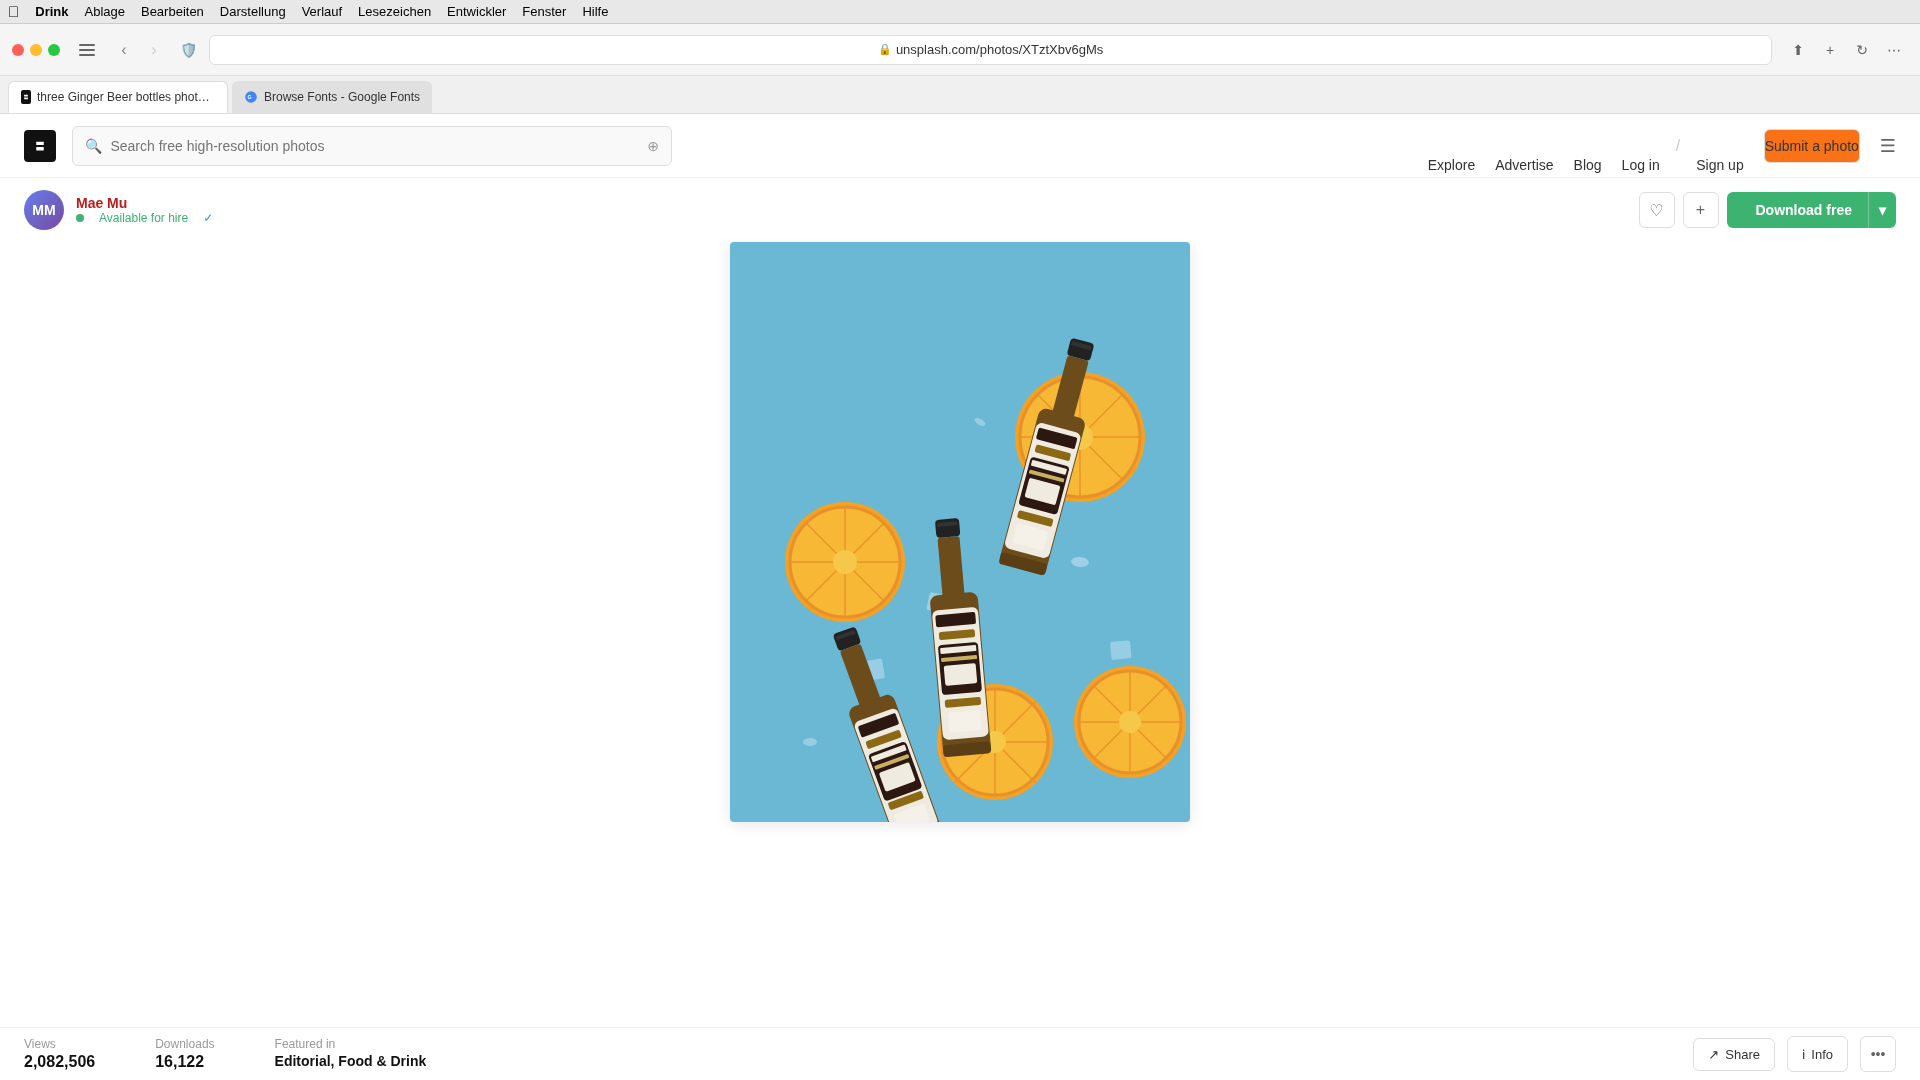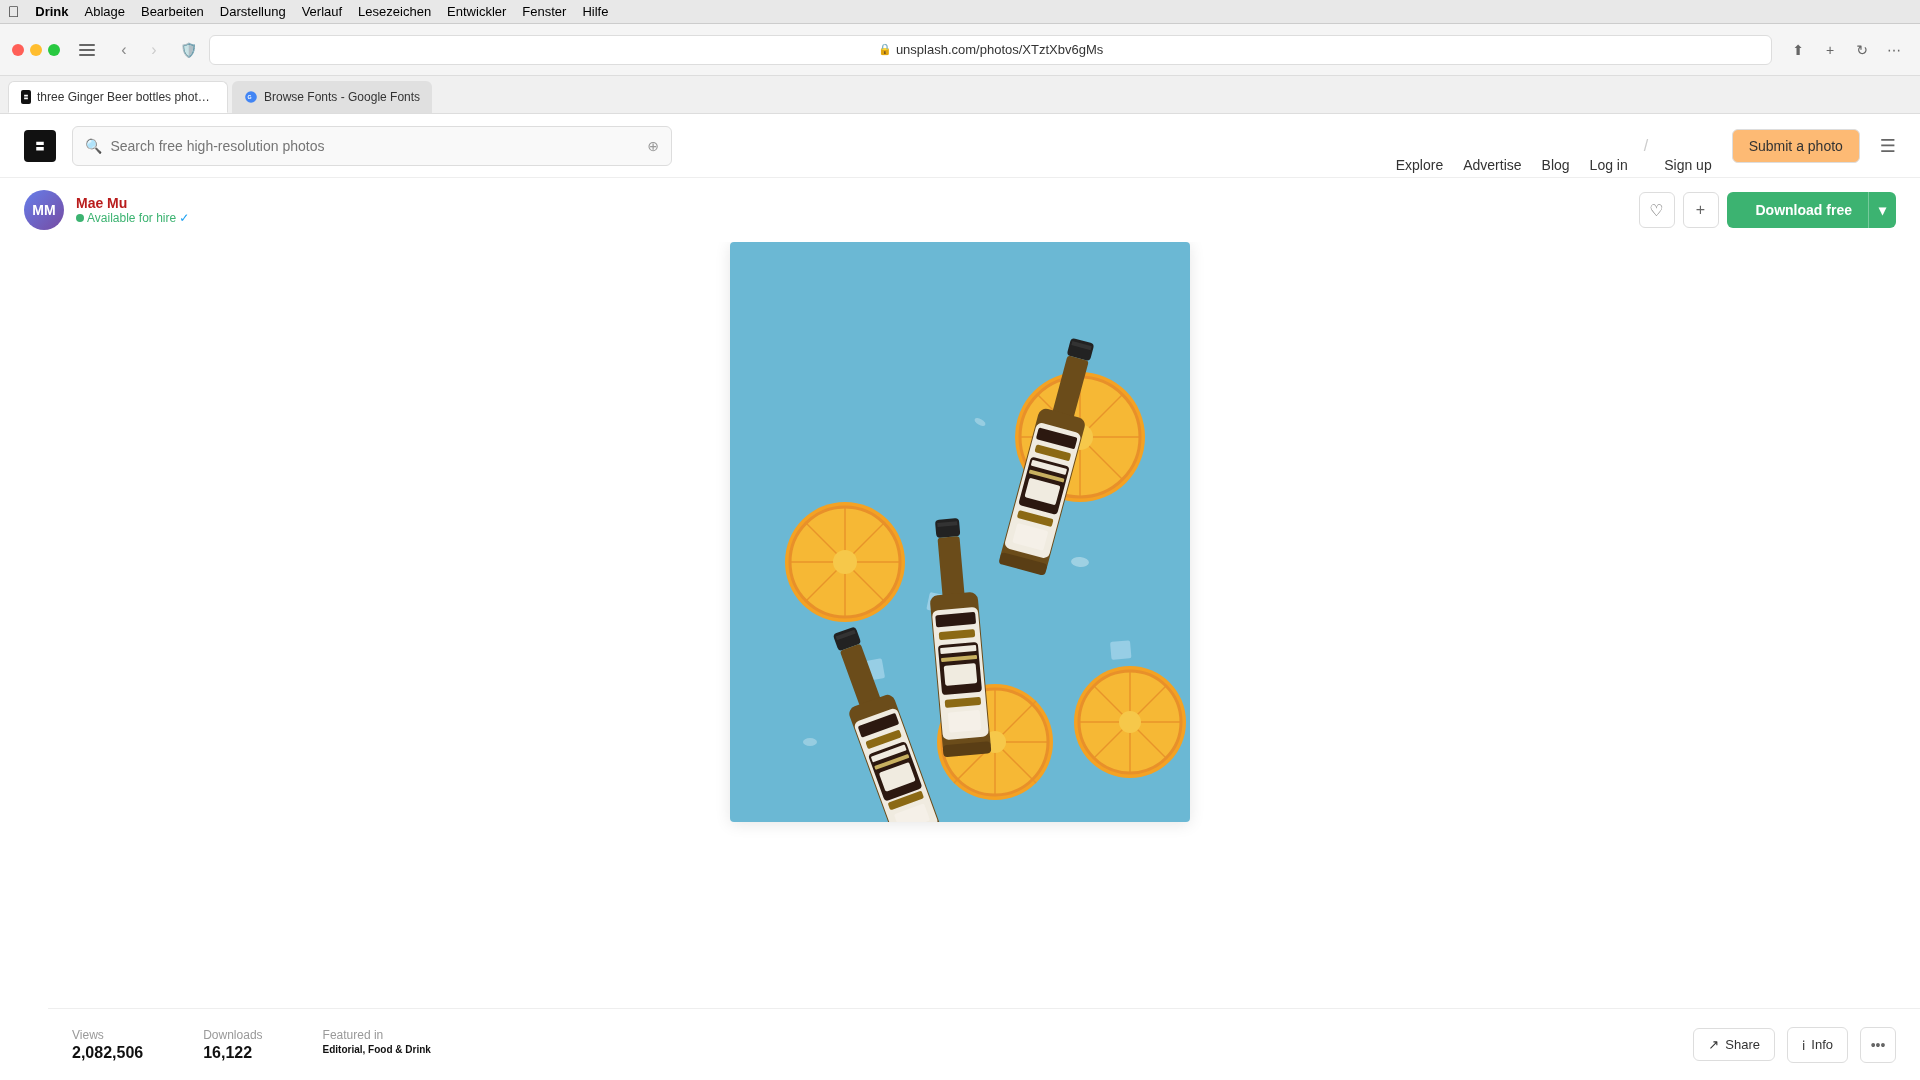--- a/index.html
+++ b/index.html
@@ -138,24 +138,24 @@
       border: none; background: transparent; outline: none;
       font-size: 14px; color: #0f172a; flex: 1;
     }
     .search-visual-icon { color: #999; font-size: 14px; }
     .header-nav { display: flex; align-items: center; gap: 20px; margin-left: auto; }
     .header-nav a { font-size: 14px; color: #333; text-decoration: none; cursor: pointer; margin-top: 39px; }
     .header-divider { color: #ccc; }
     .header-auth { display: flex; align-items: center; gap: 16px; }
     .header-auth a { font-size: 14px; color: #333; text-decoration: none; cursor: pointer; }
     .submit-photo-btn {
-      padding: 8px 16px;
-      border: 1px solid #ddd;
-      border-radius: 6px;
-      background: #fdba74;
+      padding: 8px 0;
+      border: 1px solid #ddd;
+      border-radius: 6px;
+      background: #f97316;
       font-size: 14px;
       color: #333;
       cursor: pointer;
     }
     .hamburger-btn {
       background: none; border: none; cursor: pointer;
       font-size: 18px; color: #666;
     }
 
     
@@ -176,21 +176,21 @@
     }
     .photographer-info { display: flex; align-items: center; gap: 12px; }
     .avatar {
       width: 40px; height: 40px; border-radius: 50%;
       background: #555;
       display: flex; align-items: center; justify-content: center;
       color: #fff; font-size: 14px; font-weight: 600;
       overflow: hidden;
     }
     .photographer-name { font-size: 14px; font-weight: 600; color: #b91c1c; }
-    .available-badge { font-size: 12px; color: #3cb371; display: flex; align-items: center; gap: 3px; }
+    .available-badge { font-size: 12px; color: #3cb371; display: flex; align-items: center; gap: 15px; }
     .available-dot { width: 8px; height: 8px; border-radius: 50%; background: #3cb371; }
     .photo-actions { display: flex; align-items: center; gap: 8px; }
     .action-btn {
       width: 36px; height: 36px;
       border: 1px solid #ddd;
       border-radius: 6px;
       background: #fff;
       display: flex; align-items: center; justify-content: center;
       cursor: pointer;
       font-size: 16px;
@@ -231,34 +231,33 @@
       box-shadow: 0 2px 16px rgba(0,0,0,0.1);
     }
     .photo-svg {
       width: 460px;
       height: 580px;
       display: block;
     }
 
     
     .info-bar {
-      height: 72px;
+      height: 53px;
       background: #fff;
       border-top: 1px solid #eee;
       display: flex;
       align-items: center;
       padding: 0 24px;
       justify-content: space-between;
-      margin-left: 48px;
     }
     .info-stats { display: flex; gap: 60px; }
     .stat-group { display: flex; flex-direction: column; gap: 2px; }
     .stat-label { font-size: 12px; color: #999; }
     .stat-value { font-size: 16px; font-weight: 700; color: #111; }
-    .featured-in .stat-value { font-size: 10px; font-weight: 600; }
+    .featured-in .stat-value { font-size: 14px; font-weight: 600; }
     .info-actions { display: flex; align-items: center; gap: 12px; }
     .share-btn {
       display: flex; align-items: center; gap: 6px;
       padding: 8px 14px;
       border: 1px solid #ddd;
       border-radius: 6px;
       background: #fff;
       font-size: 13px;
       color: #333;
       cursor: pointer;

